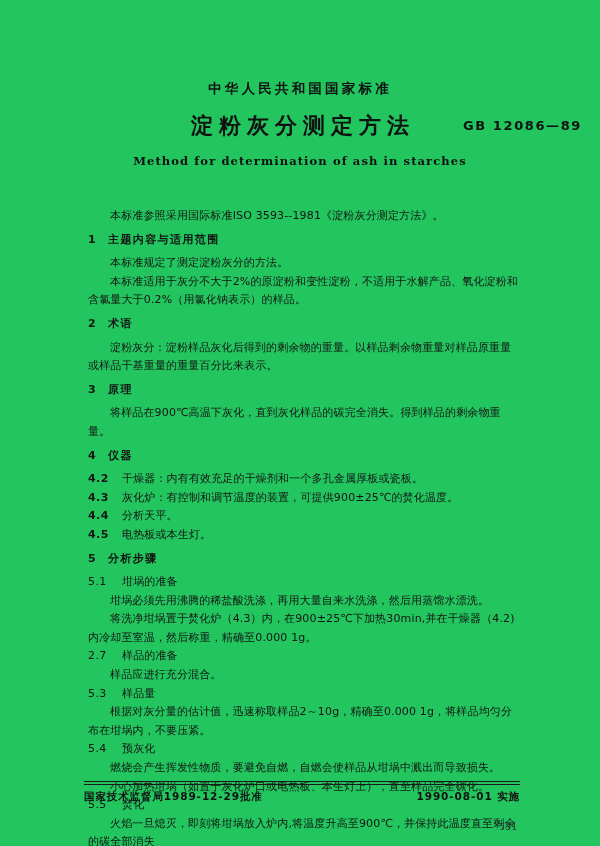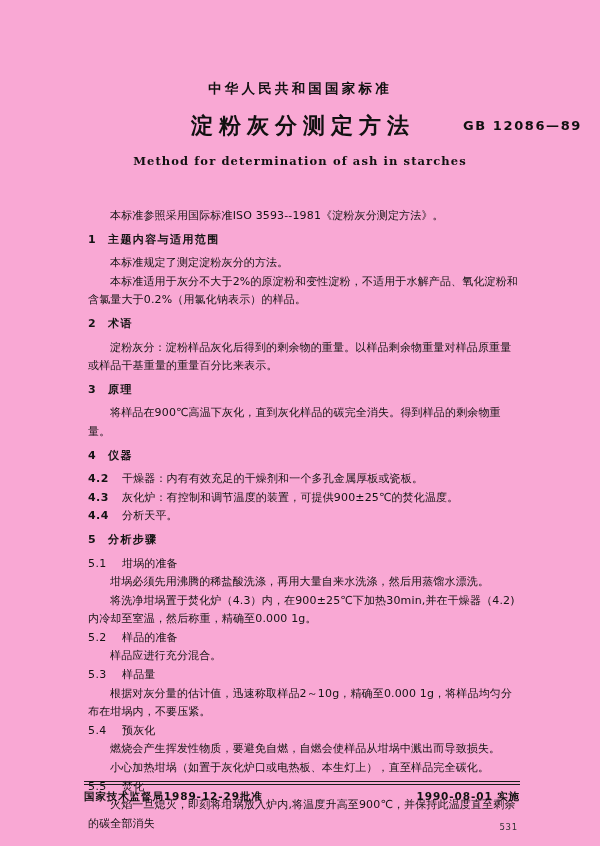--- a/index.html
+++ b/index.html
@@ -14,21 +14,21 @@
     font-family: "DejaVu Sans", "Liberation Sans", sans-serif;
     color: #111111;
     overflow: hidden;
   }
 
   
   .page {
     position: absolute;
     left: 0; top: 0;
     width: 600px; height: 846px;
-    background: #f9a8d4;
+    background: #22c55e;
   }
 
   
   .masthead {
     position: absolute;
     left: 0; right: 0;
     top: 82px;
     text-align: center;
   }
   .country-line {
@@ -226,36 +226,39 @@
 
     <p class="sub-line">
       <span class="sub-num">4.2</span><span>干燥器：内有有效充足的干燥剂和一个多孔金属厚板或瓷板。</span>
     </p>
     <p class="sub-line">
       <span class="sub-num">4.3</span><span>灰化炉：有控制和调节温度的装置，可提供900±25℃的焚化温度。</span>
     </p>
     <p class="sub-line">
       <span class="sub-num">4.4</span><span>分析天平。</span>
     </p>
+    <p class="sub-line">
+      <span class="sub-num">4.5</span><span>电热板或本生灯。</span>
+    </p>
 
     <div class="gap-sm"></div>
 
     <p class="sec-head">
       <span class="num">5</span><span class="sec-title">分析步骤</span>
     </p>
     <div class="gap-sm"></div>
 
     <p class="sub-head">
       <span class="sub-num">5.1</span><span>坩埚的准备</span>
     </p>
     <p class="para">坩埚必须先用沸腾的稀盐酸洗涤，再用大量自来水洗涤，然后用蒸馏水漂洗。</p>
     <p class="para">将洗净坩埚置于焚化炉（4.3）内，在900±25℃下加热30min,并在干燥器（4.2)内冷却至室温，然后称重，精确至0.000 1g。</p>
 
     <p class="sub-head">
-      <span class="sub-num">5.2</span><span>样品的准备</span>
+      <span class="sub-num">2.7</span><span>样品的准备</span>
     </p>
     <p class="para">样品应进行充分混合。</p>
 
     <p class="sub-head">
       <span class="sub-num">5.3</span><span>样品量</span>
     </p>
     <p class="para">根据对灰分量的估计值，迅速称取样品2～10g，精确至0.000 1g，将样品均匀分布在坩埚内，不要压紧。</p>
 
     <p class="sub-head">
       <span class="sub-num">5.4</span><span>预灰化</span>

